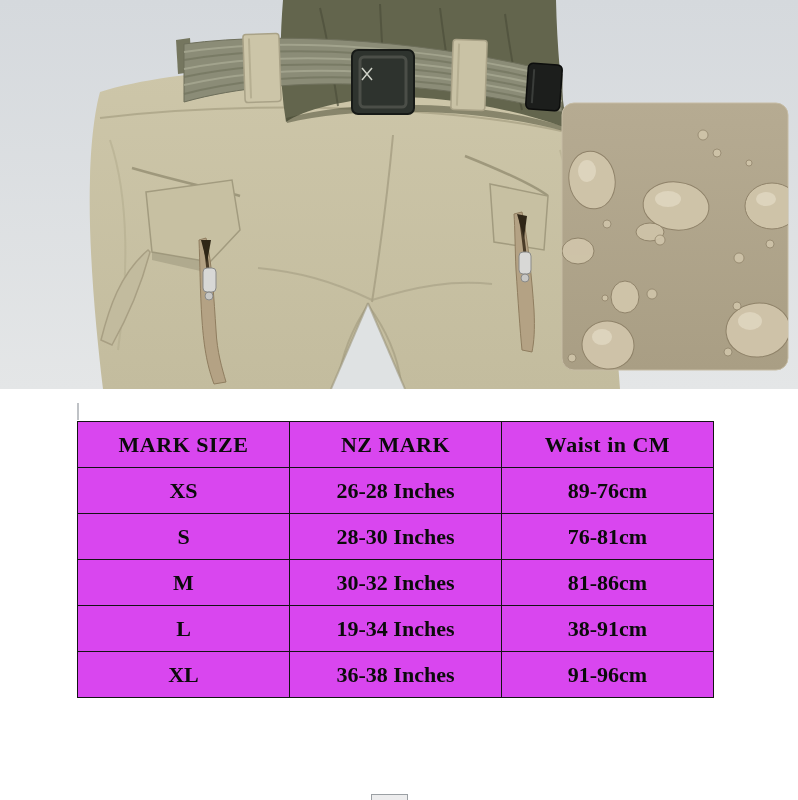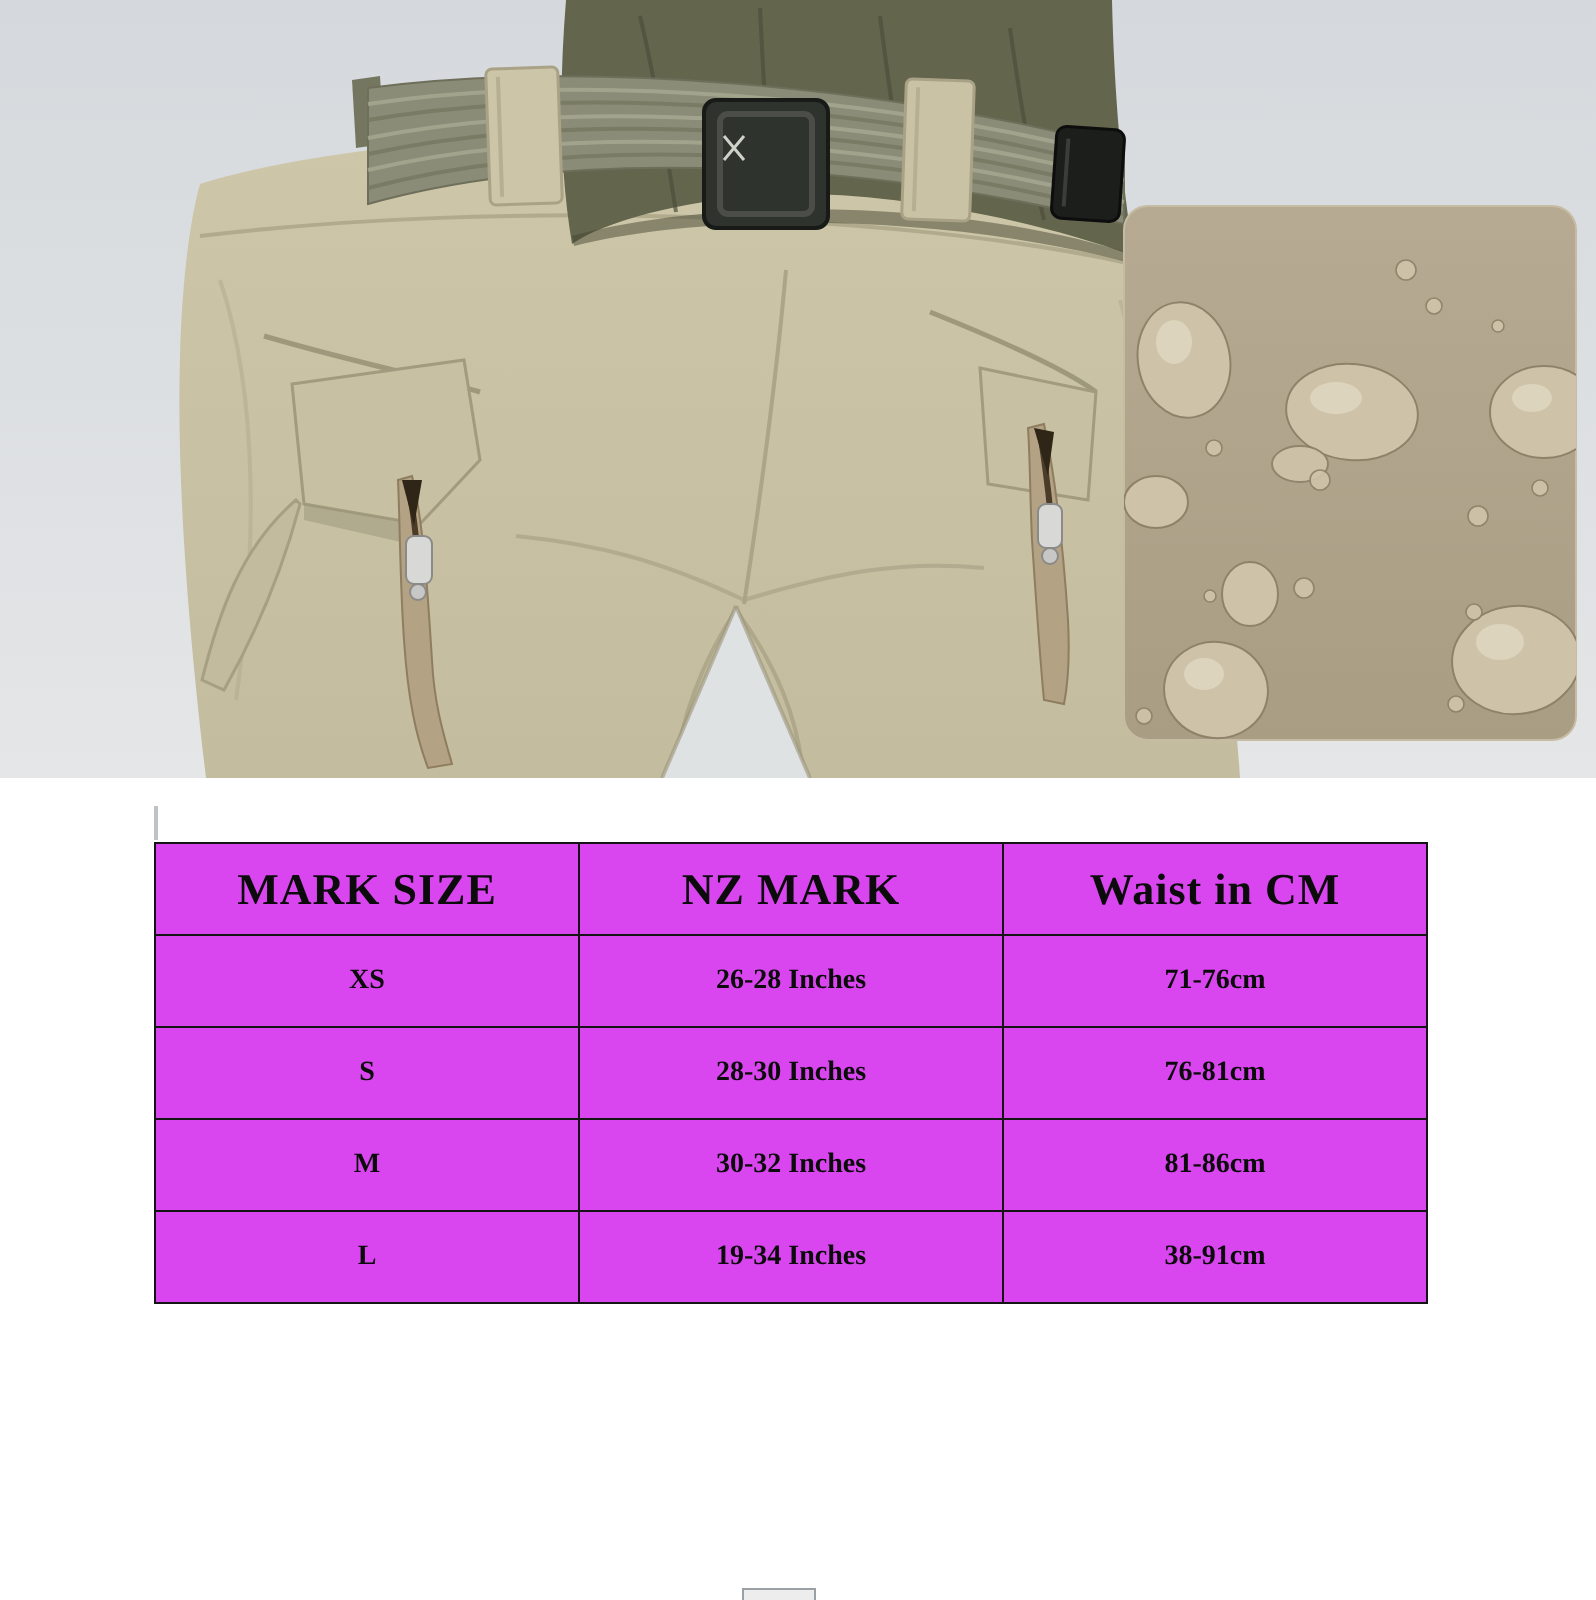--- a/index.html
+++ b/index.html
@@ -21,21 +21,21 @@
     border-collapse:collapse;table-layout:fixed;
     background:#d946ef;
   }
   table.size-table th, table.size-table td{
     border:1px solid #141414;
     text-align:center;vertical-align:middle;
     font-weight:bold;color:#0b0b0b;
     padding:0;
   }
   table.size-table th{font-size:22px;height:45px;letter-spacing:0.5px;}
-  table.size-table td{font-size:14px;height:45px;}
+  table.size-table td{font-size:22px;height:45px;}
   .bottom-handle{
     position:absolute;left:371px;top:794px;width:37px;height:10px;
     background:#ededee;border:1px solid #9ba0a4;box-sizing:border-box;
   }
 </style>
 </head>
 <body>
 
 <div class="photo">
 <svg width="798" height="389" viewBox="0 0 798 389" xmlns="http://www.w3.org/2000/svg">
@@ -201,33 +201,38 @@
     <tr>
         <th>MARK SIZE</th>
         <th>NZ MARK</th>
         <th>Waist in CM</th>
       </tr>
   </thead>
   <tbody>
       <tr>
         <td>XS</td>
         <td>26-28 Inches</td>
-        <td>71-76cm</td>
+        <td>89-76cm</td>
       </tr>
       <tr>
         <td>S</td>
         <td>28-30 Inches</td>
         <td>76-81cm</td>
       </tr>
       <tr>
         <td>M</td>
         <td>30-32 Inches</td>
         <td>81-86cm</td>
       </tr>
       <tr>
         <td>L</td>
         <td>19-34 Inches</td>
         <td>38-91cm</td>
       </tr>
+      <tr>
+        <td>XL</td>
+        <td>36-38 Inches</td>
+        <td>91-96cm</td>
+      </tr>
     </tbody>
 </table>
 
 <div class="bottom-handle"></div>
 
 </body></html>

